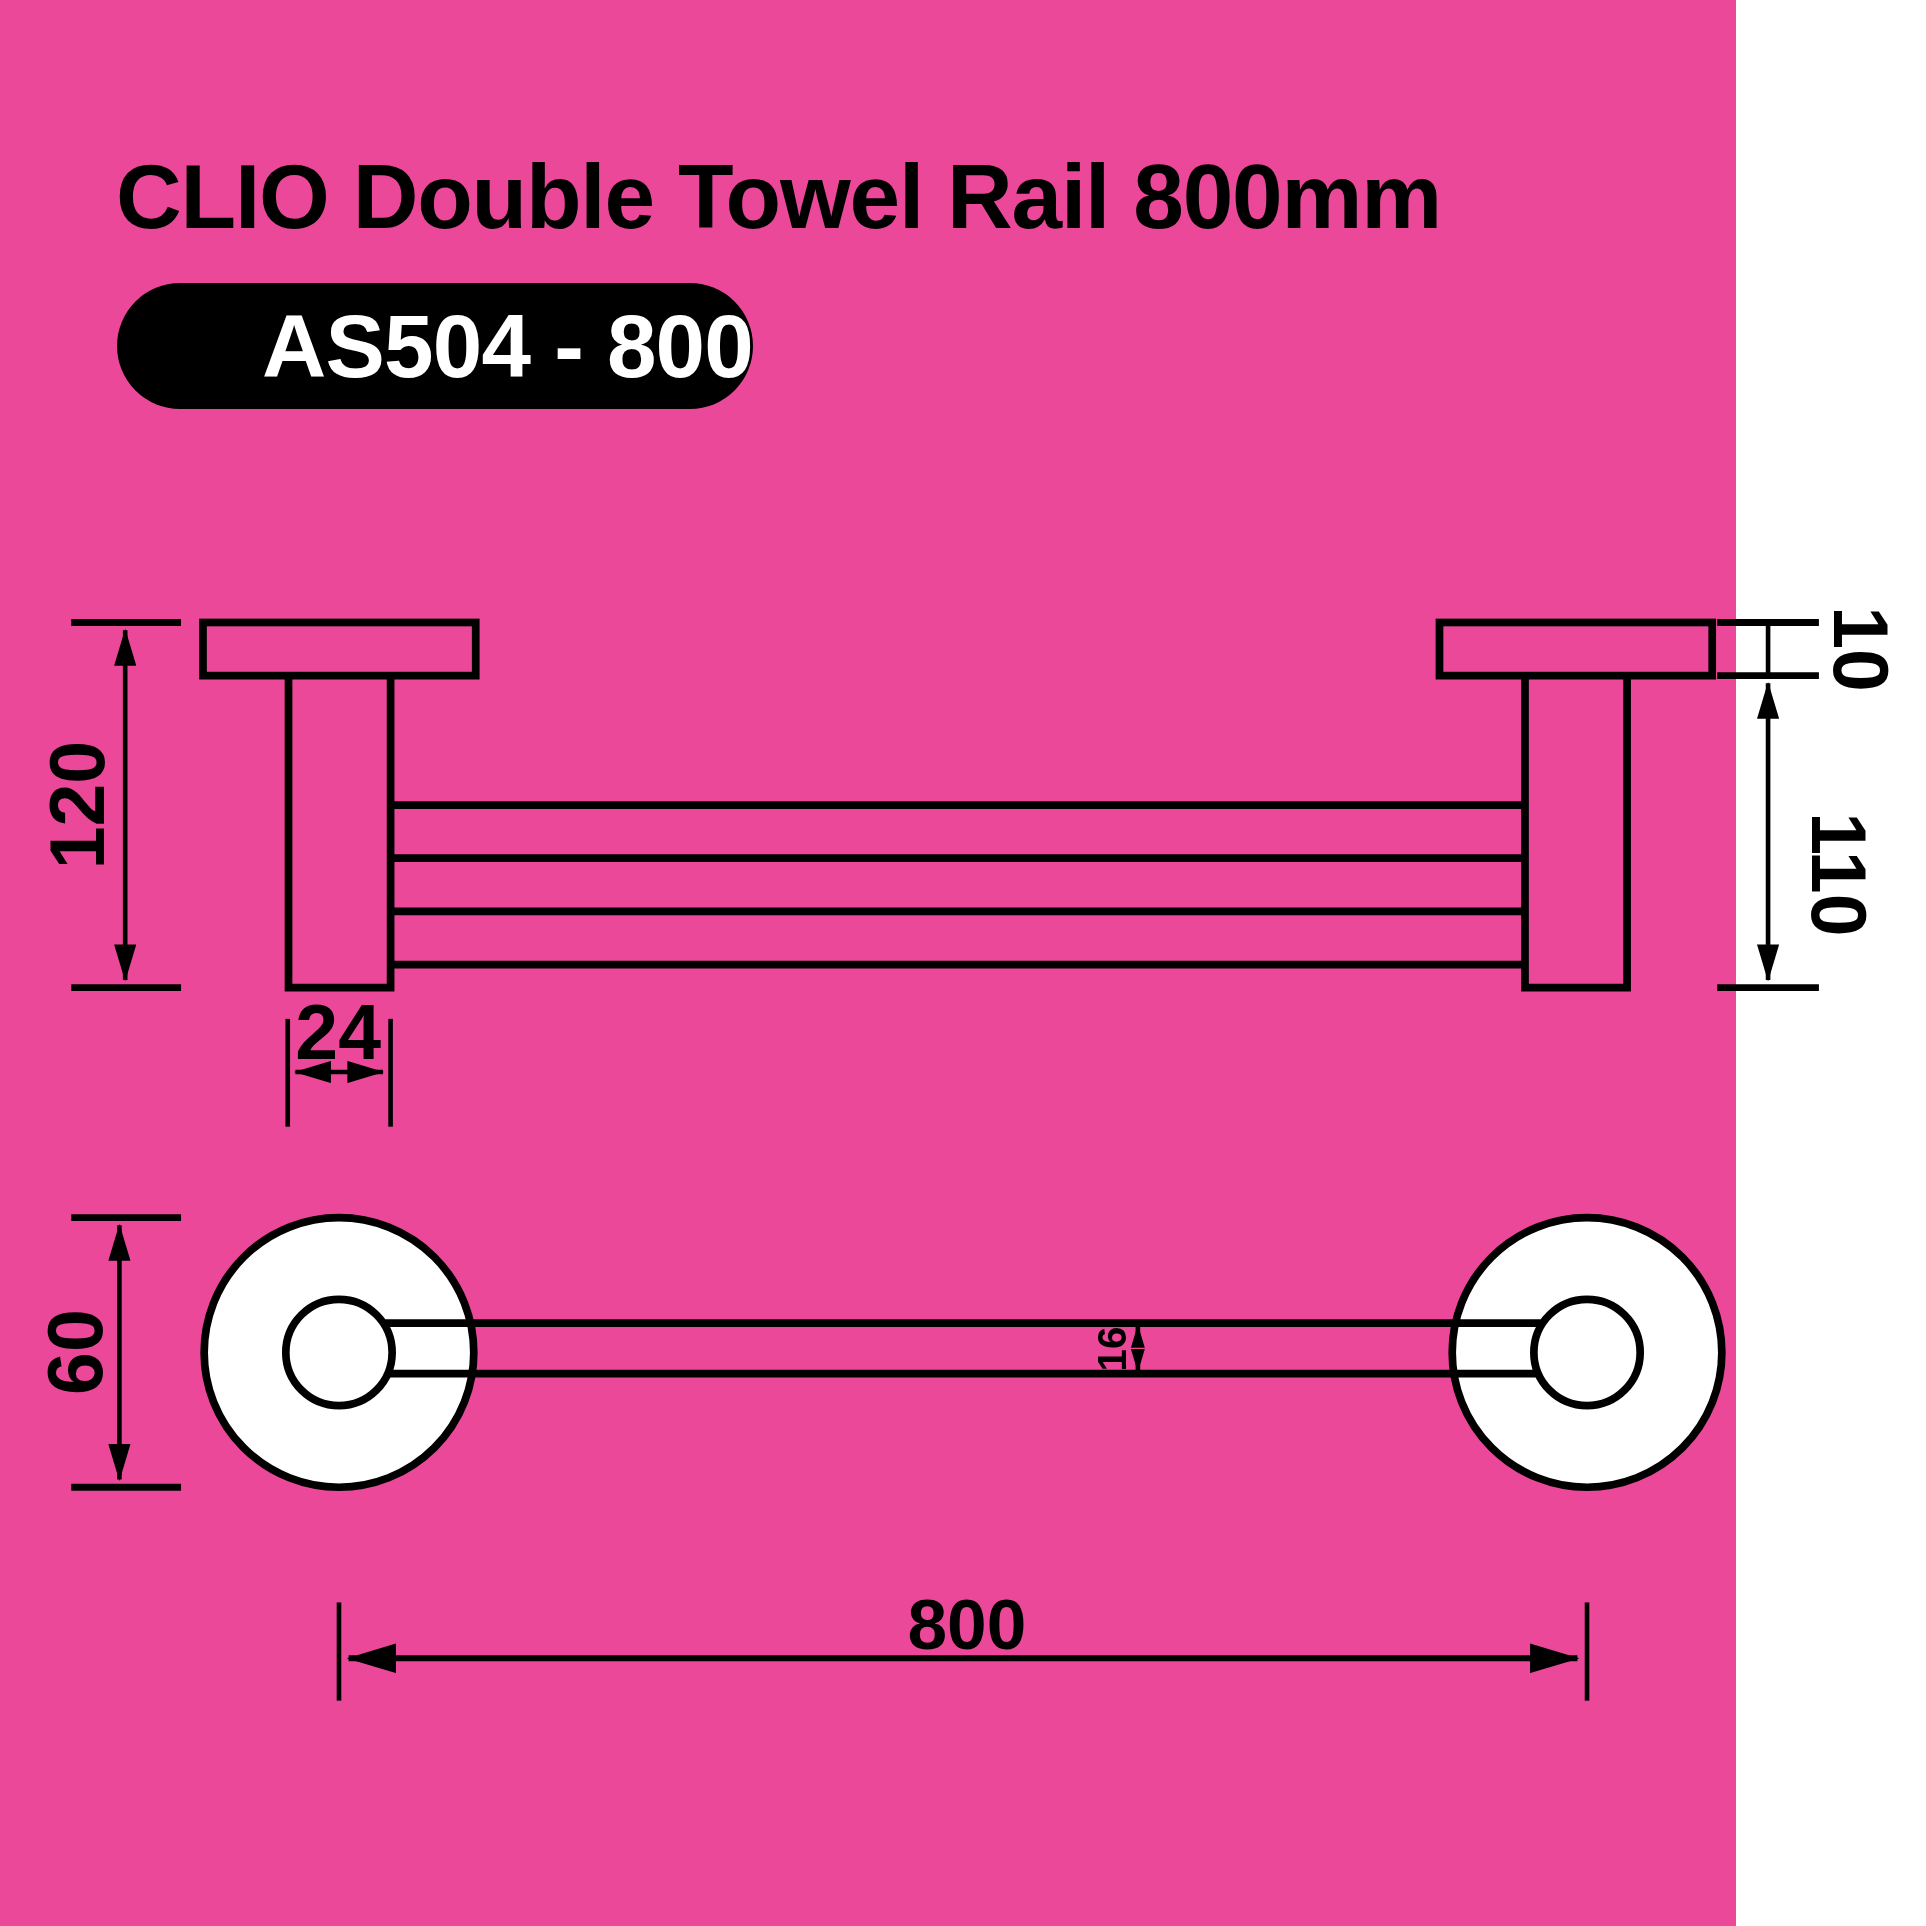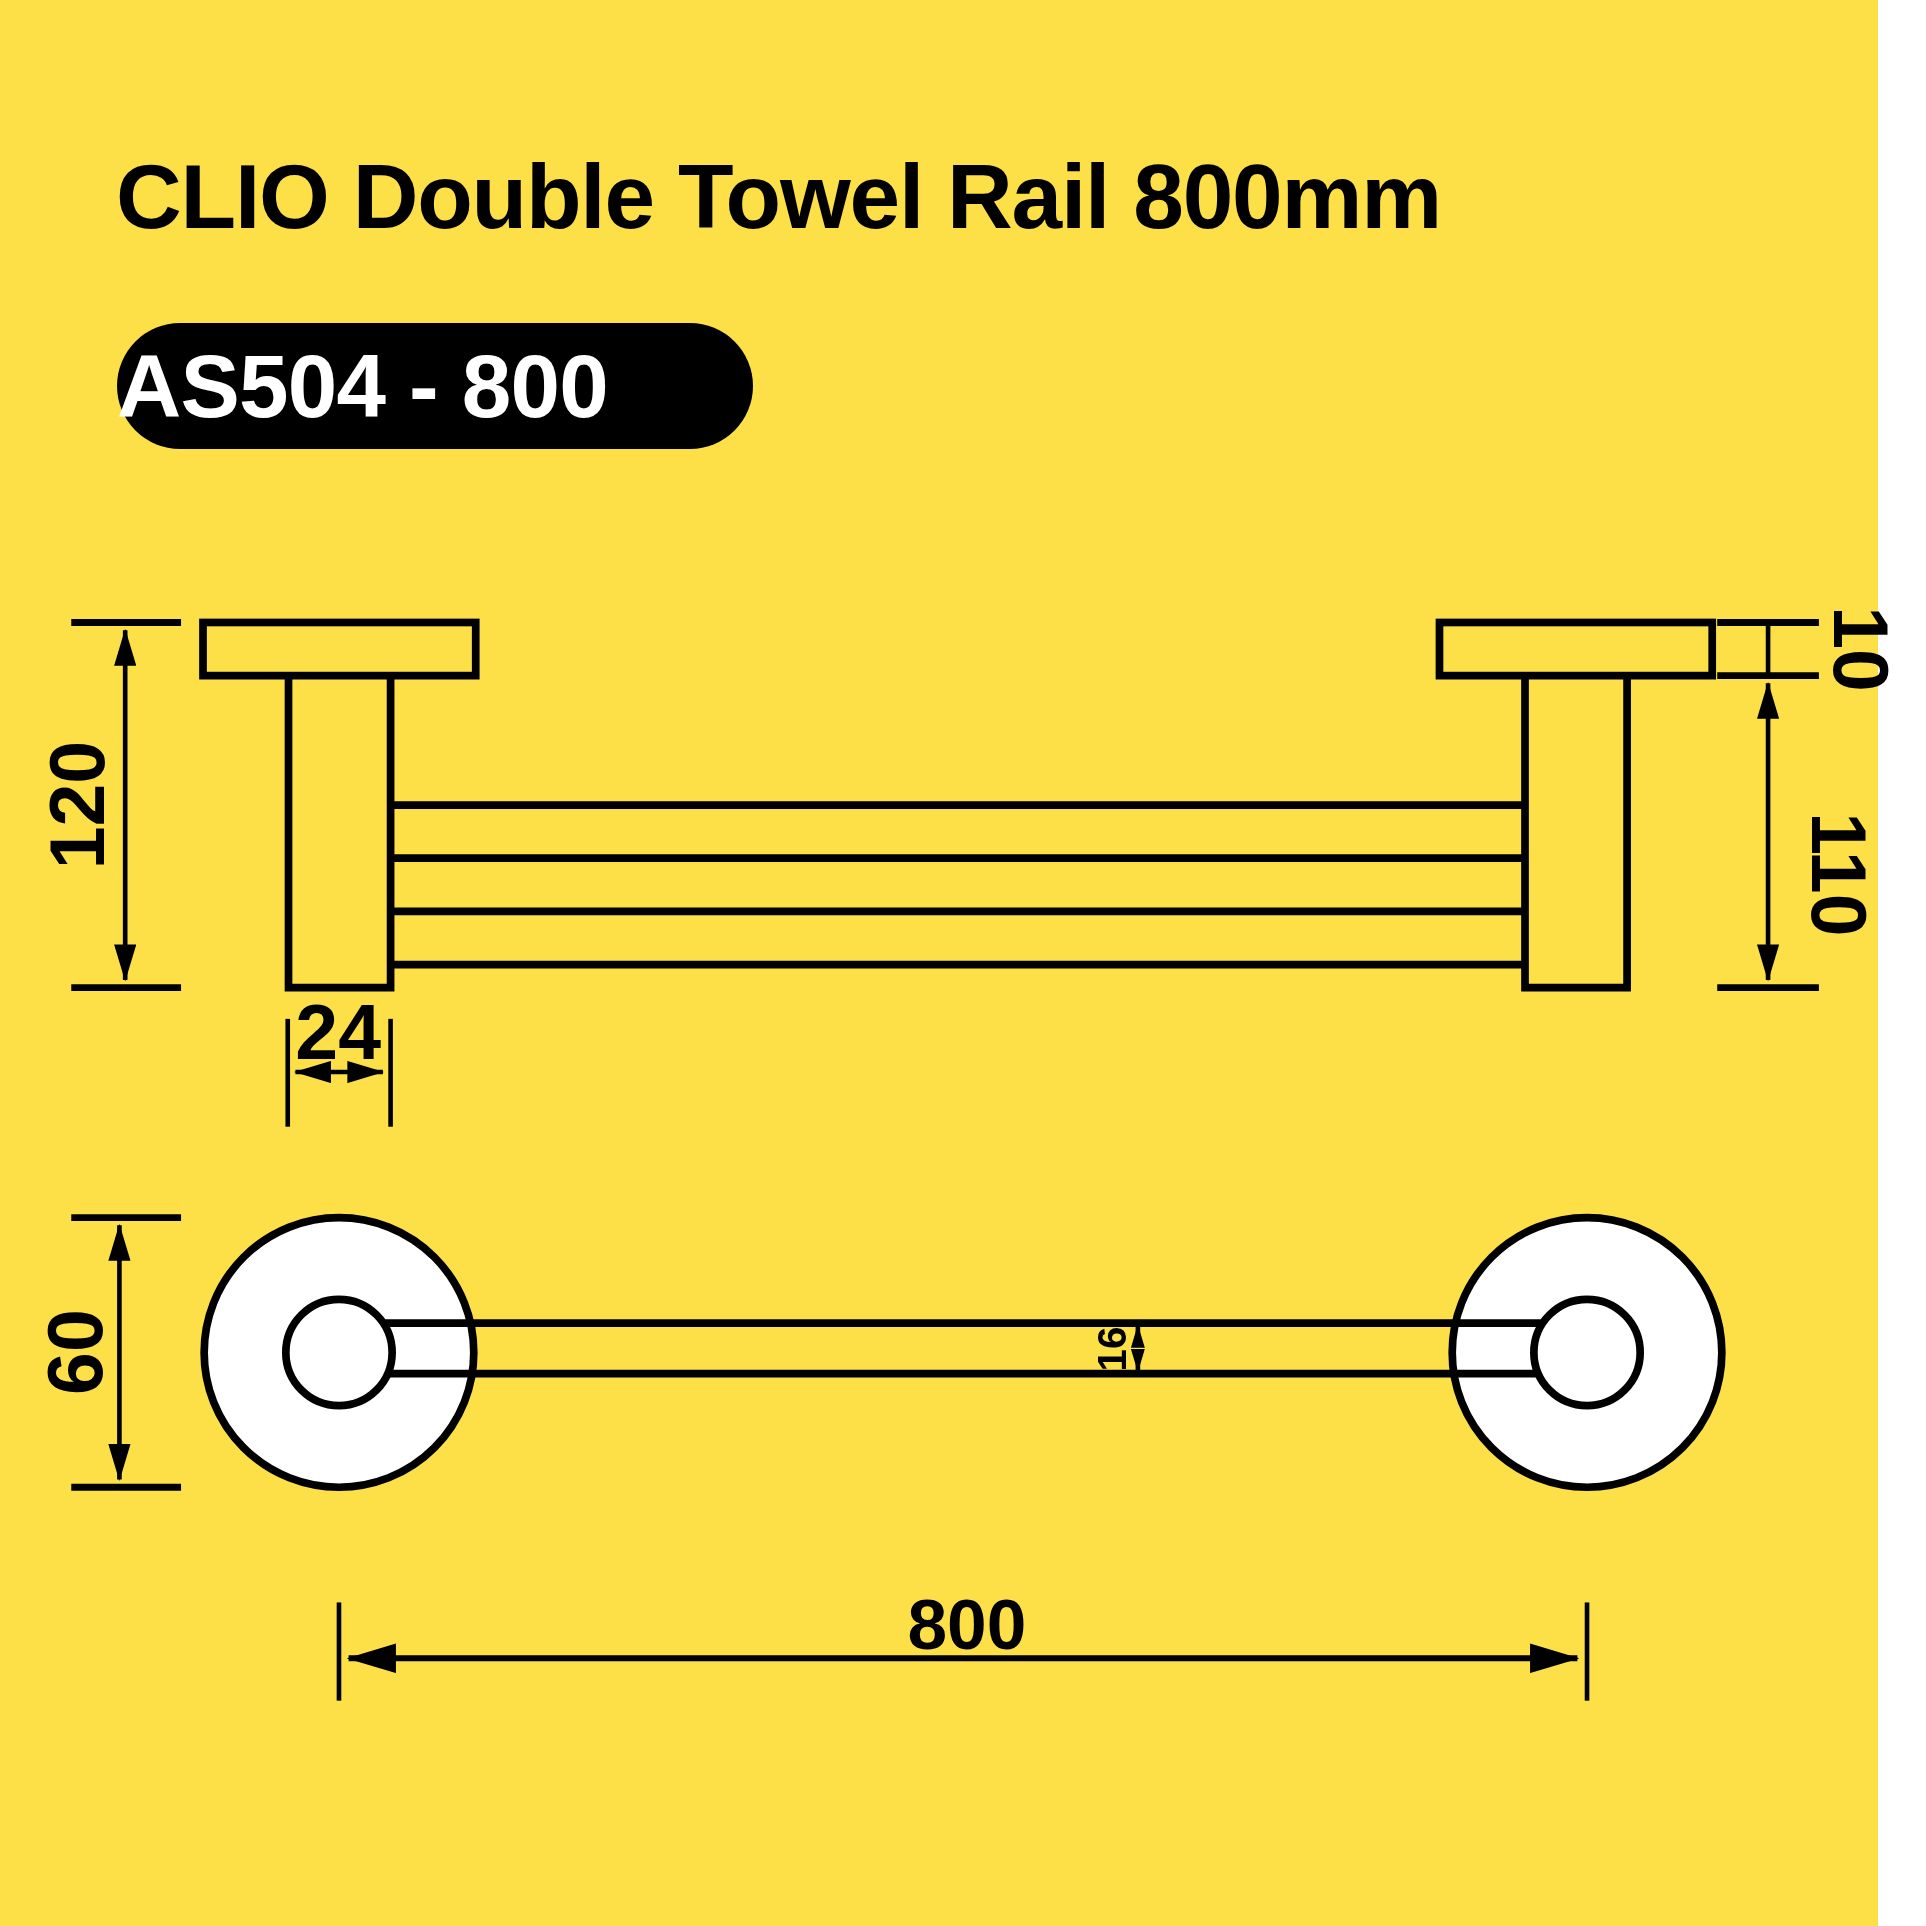--- a/index.html
+++ b/index.html
@@ -1,27 +1,27 @@
 <!DOCTYPE html>
 <html style="font-size:6.2px"><head>
 <meta charset="utf-8">
 <style>
   html,body{margin:0;padding:0;background:#ffffff;}
   body{width:1926px;height:1926px;overflow:hidden;font-family:"Liberation Sans",sans-serif;}
-  .page{position:relative;width:1878px;height:1926px;background:#fde047;}
+  .page{position:relative;width:1736px;height:1926px;background:#ec4899;}
 
   .title{
     position:absolute;left:116px;top:151px;
     font-size:91px;font-weight:700;letter-spacing:-1.2px;
     color:#000;line-height:1;white-space:nowrap;
   }
   .badge{
     position:absolute;left:117px;top:283px;width:636px;height:126px;
     background:#000;border-radius:63px;
-    display:flex;align-items:center;justify-content:flex-start;margin-top:40px;
+    display:flex;align-items:center;justify-content:flex-end;
   }
   .badge span{
     color:#fff;font-size:89px;font-weight:700;letter-spacing:-0.8px;line-height:1;
     white-space:nowrap;
   }
 
   svg.drawing{position:absolute;left:0;top:0;}
   .s20{stroke:#000;stroke-width:20;fill:none;}
   .fillw{fill:#fff;}
   .tk{stroke:#000;stroke-width:18;fill:none;}

